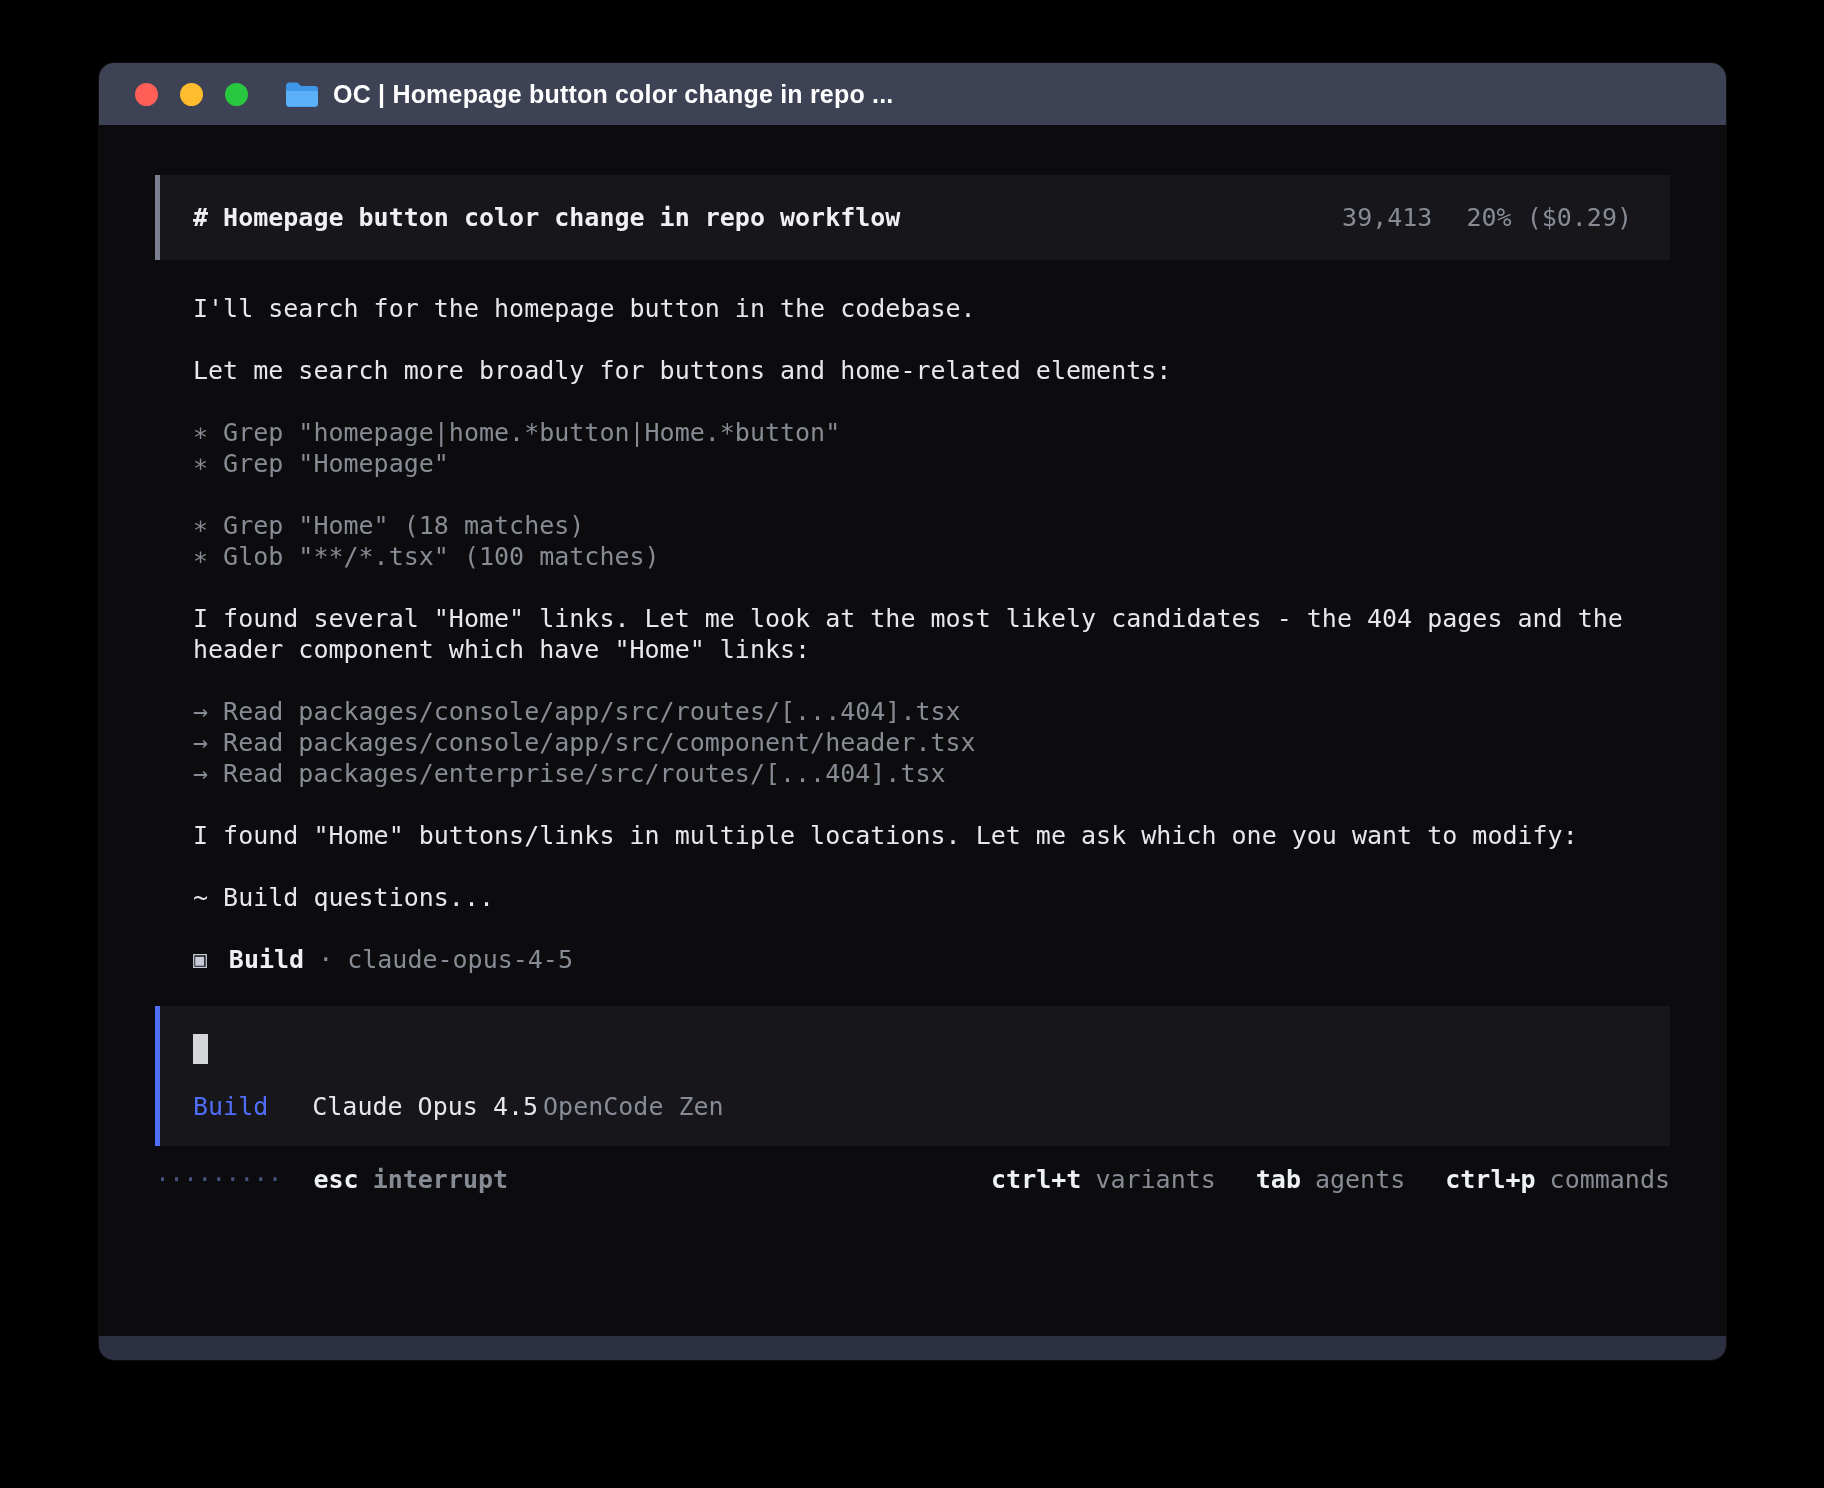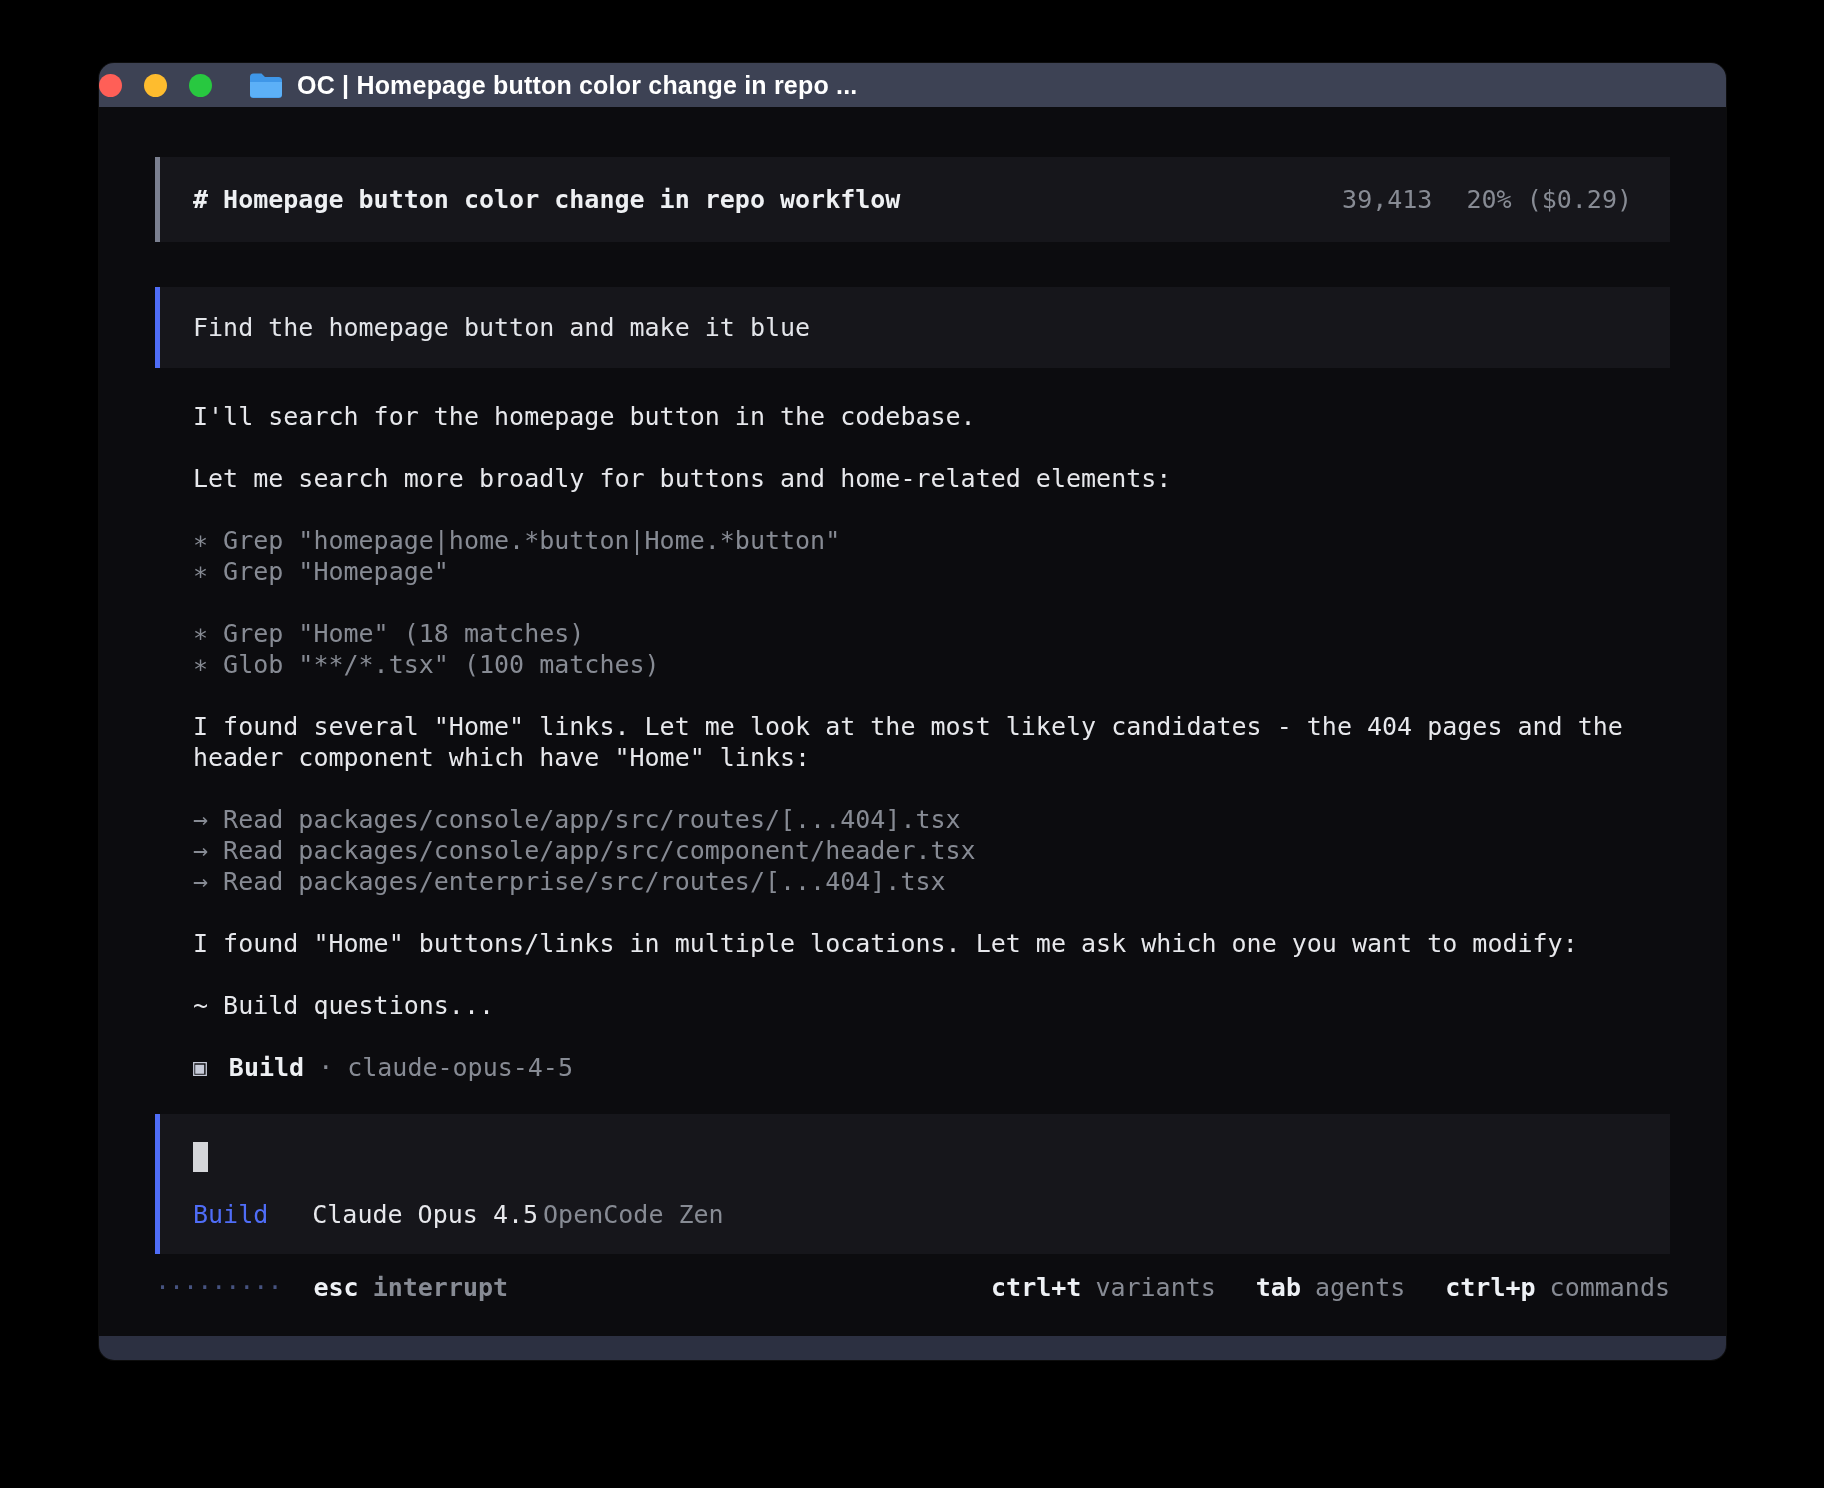--- a/index.html
+++ b/index.html
@@ -8,22 +8,22 @@
     width:1824px; height:1488px; position:relative; overflow:hidden;
     font-family:"DejaVu Sans Mono", monospace;
   }
   .window {
     position:absolute; left:99px; top:63px; width:1627px; height:1297px;
     background:var(--window-bg,#0c0c0f); border-radius:15px; overflow:hidden;
     display:flex; flex-direction:column;
     box-shadow:0 0 0 1px rgba(255,255,255,0.05);
   }
   .titlebar {
-    flex:none; height:44px; background:var(--titlebar-bg,#3d4254);
-    display:flex; align-items:center; 
+    flex:none; height:62px; background:var(--titlebar-bg,#3d4254);
+    display:flex; align-items:center; padding-left:36px;
   }
   .lights { display:flex; gap:22px; align-items:center; }
   .light { width:23px; height:23px; border-radius:50%; }
   .light.red { background:var(--traffic-red,#ff5f57); }
   .light.yellow { background:var(--traffic-yellow,#febc2e); }
   .light.green { background:var(--traffic-green,#28c840); }
   .folder-wrap { margin-left:36px; display:flex; align-items:center; }
   .tb-title {
     margin-left:15px; color:#ffffff; font-family:"Liberation Sans",sans-serif;
     font-weight:700; font-size:25px; letter-spacing:.2px; white-space:nowrap;
@@ -97,23 +97,20 @@
   <div class="content">
 
     <div class="panel session-header">
       <span class="hdr-title"># Homepage button color change in repo workflow</span>
       <span class="hdr-stats">
         <span>39,413</span>
         <span>20% ($0.29)</span>
       </span>
     </div>
 
-    <div class="panel user-msg">
-      <span class="line">Find the homepage button and make it blue</span>
-    </div>
 
     <div class="transcript">
 
       <div class="block line">I'll search for the homepage button in the codebase.</div>
 
       <div class="block line">Let me search more broadly for buttons and home-related elements:</div>
 
       <div class="block muted">
         <div class="line">∗ Grep "homepage|home.*button|Home.*button"</div>
         <div class="line">∗ Grep "Homepage"</div>

